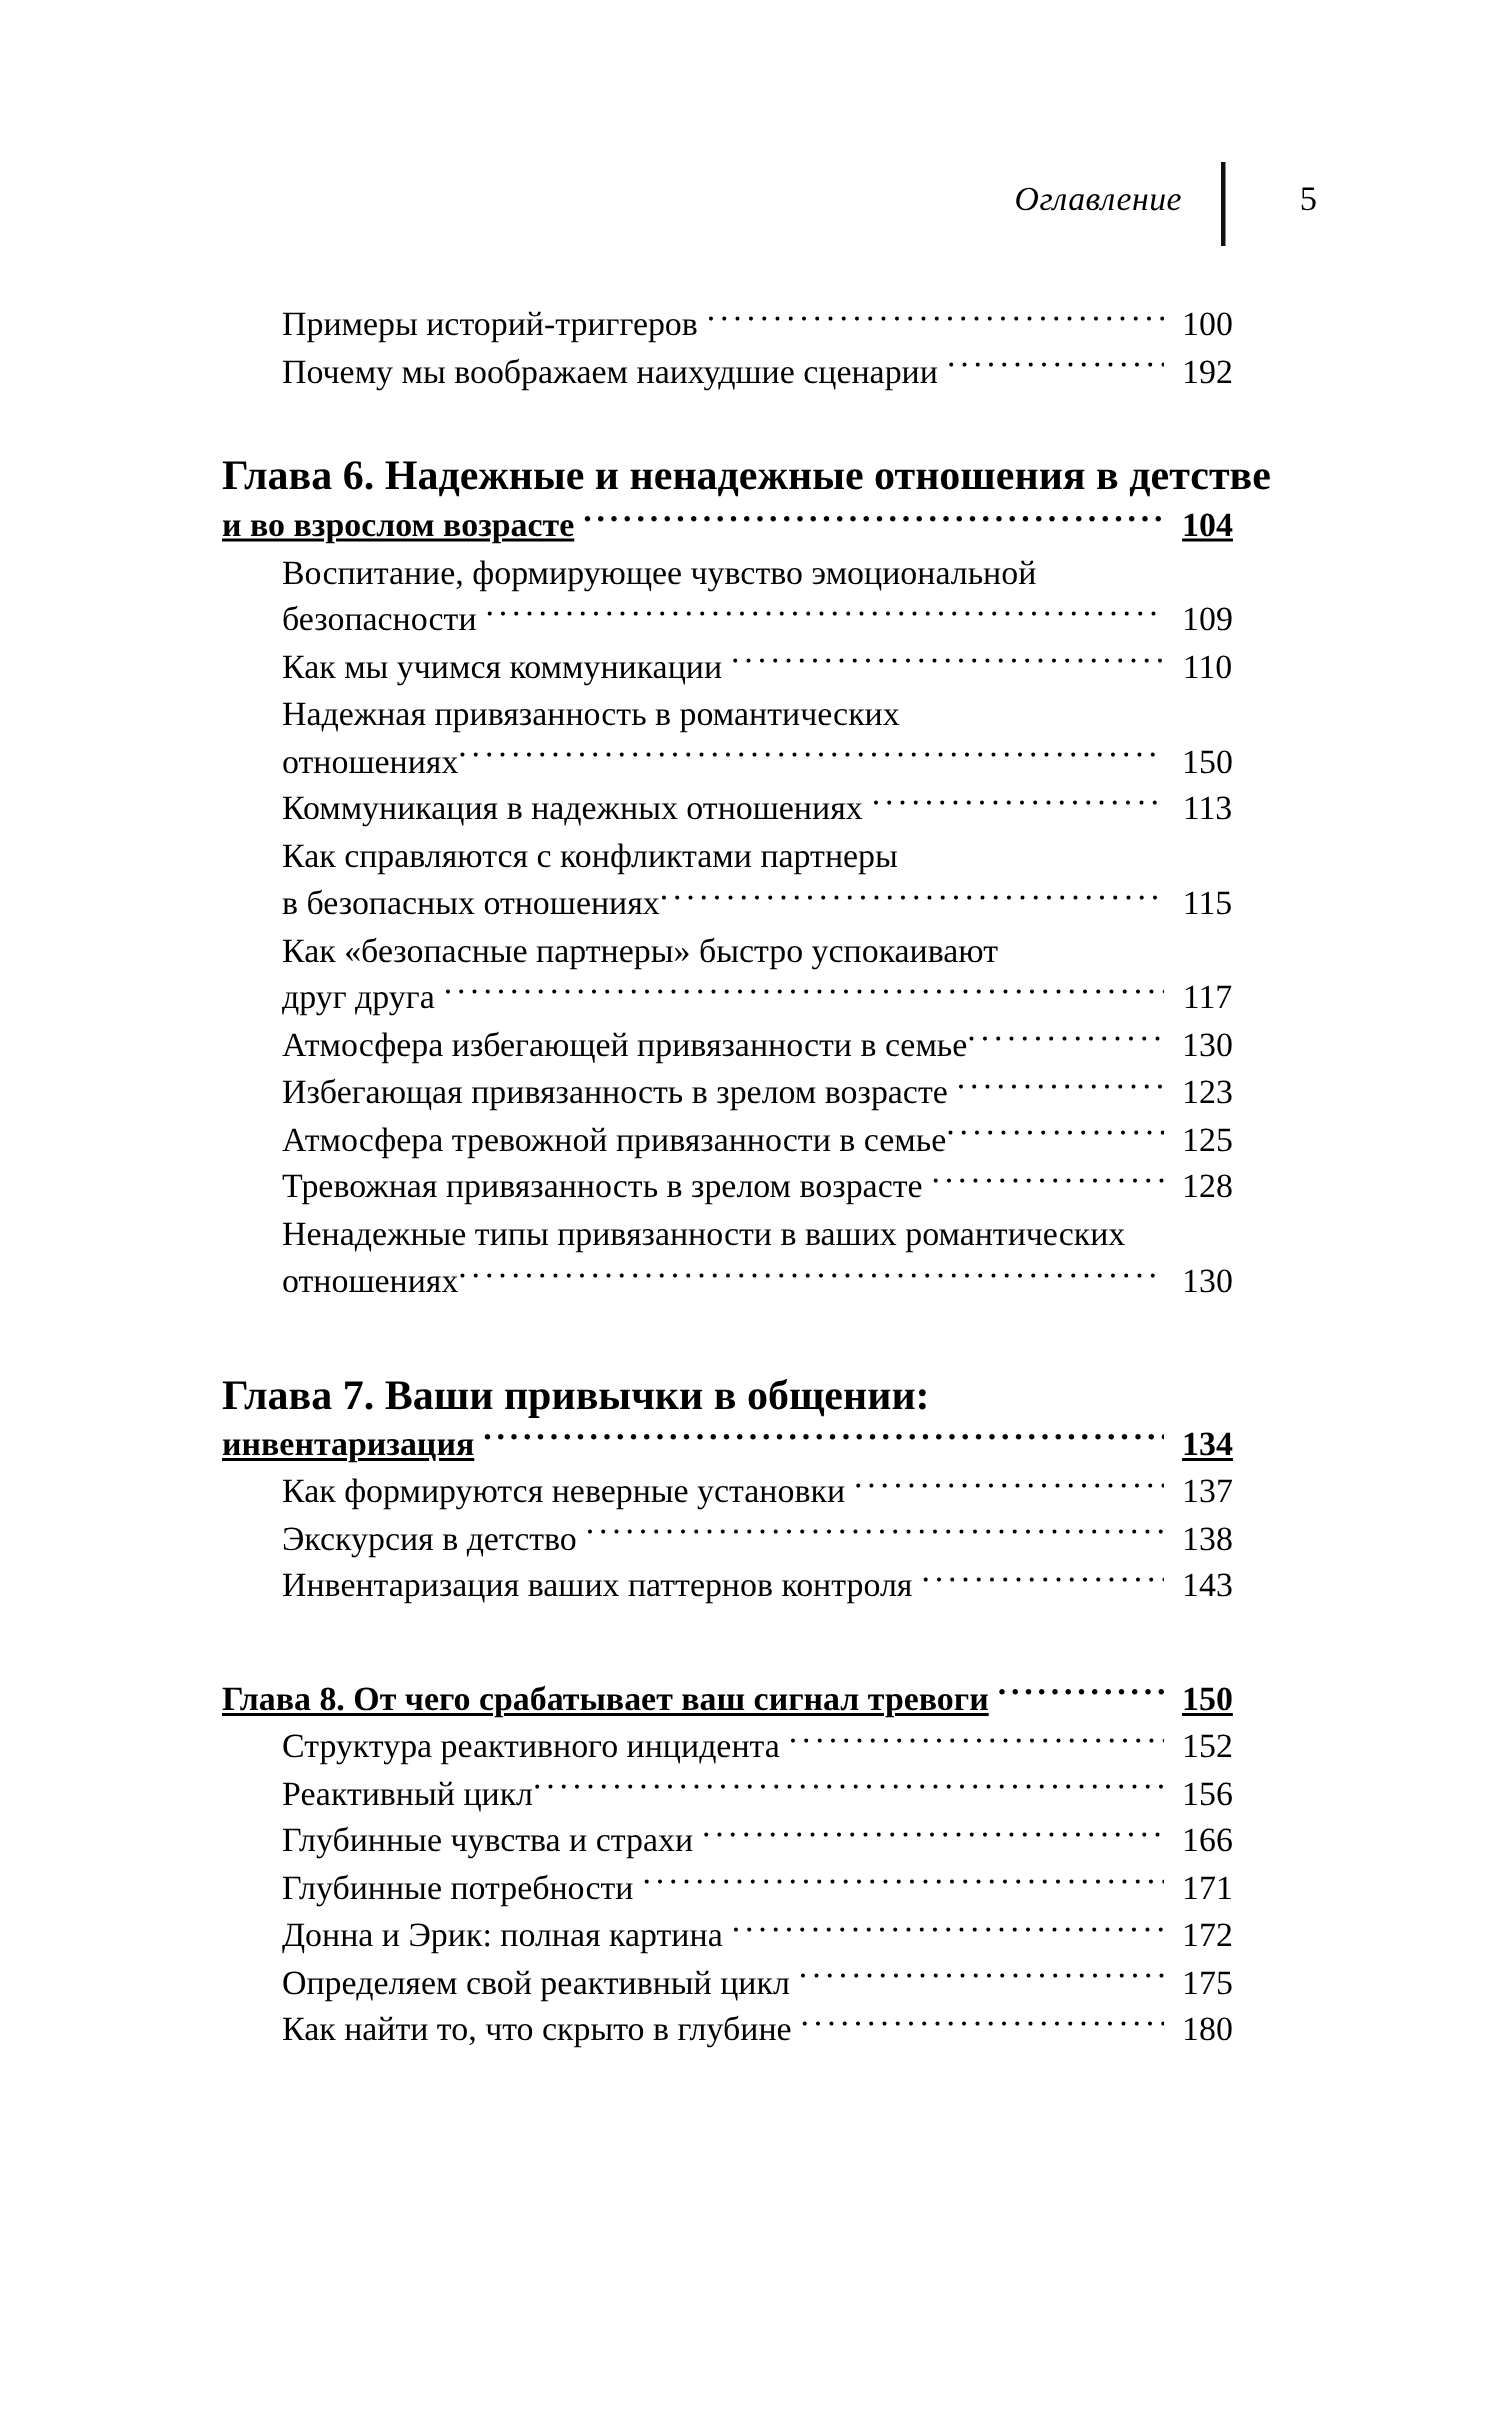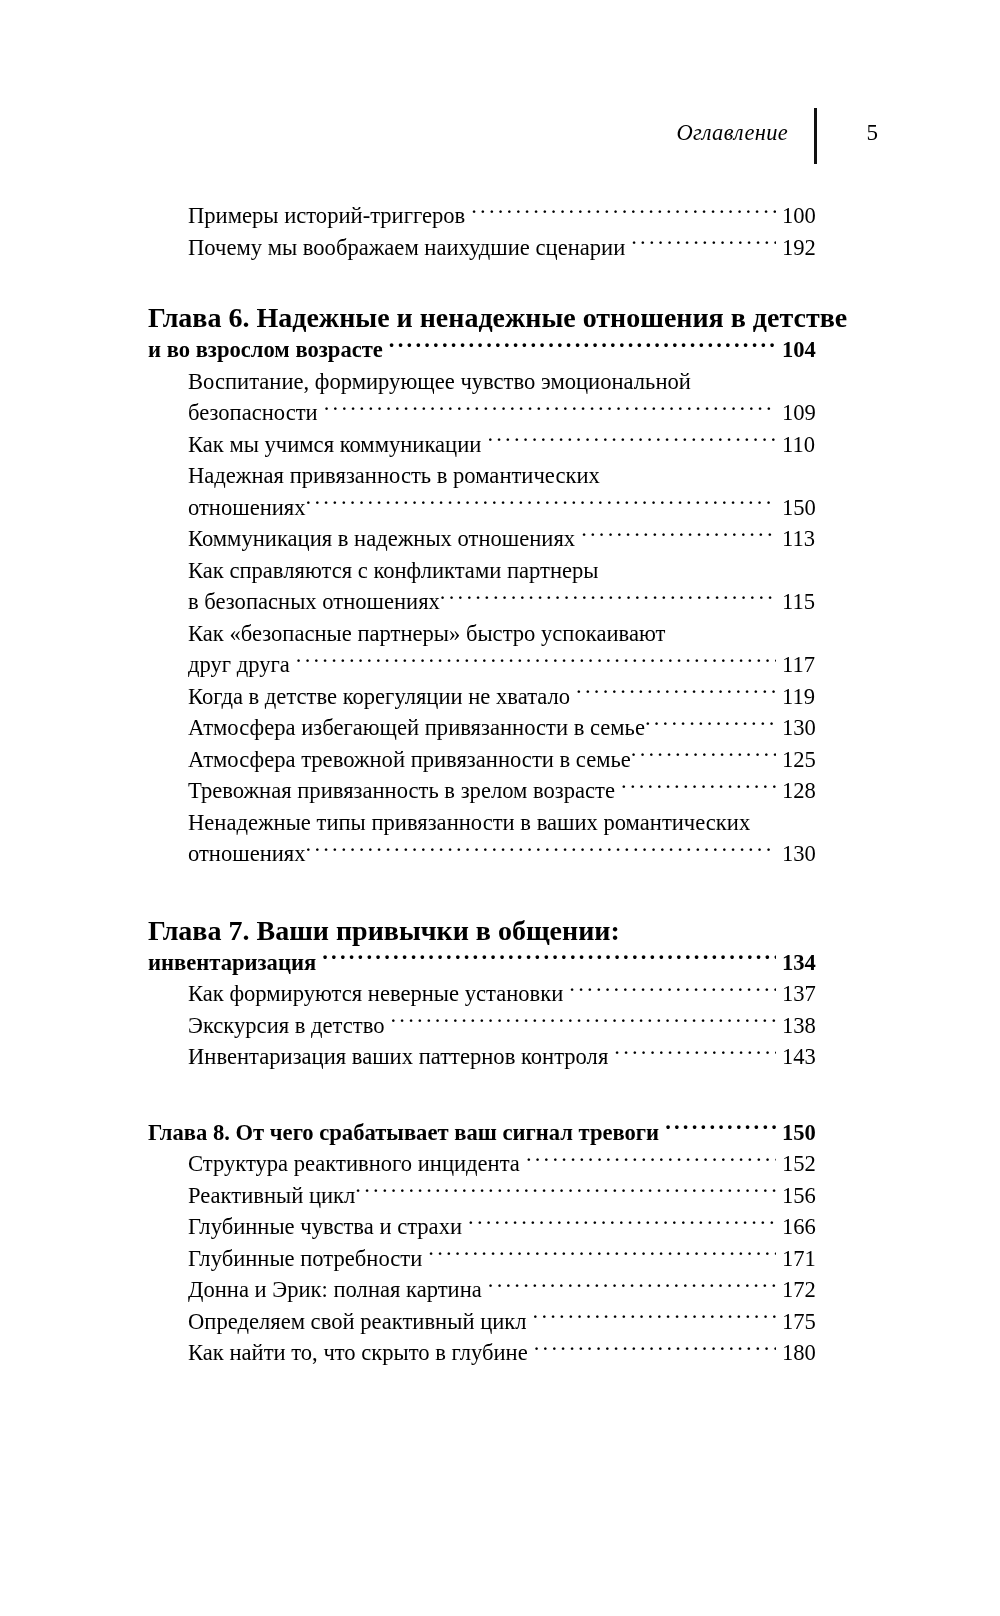--- a/index.html
+++ b/index.html
@@ -98,27 +98,27 @@
     color: #000;
     white-space: nowrap;
     position: absolute;
     left: 0;
     bottom: 0.08em;
   }
   .leader.nogap { margin-left: 0px; }
   .pg {
     flex: 0 0 auto;
     width: 46px;
-    text-align: left;
+    text-align: center;
     white-space: nowrap;
     font-size: 22.6px;
   }
 
   
-  .chapter .line { font-weight: bold; }
+  .chapter .line { font-weight: bold; text-decoration: underline; }
   .chapter .txt { font-weight: bold; }
   .chapter-first {
     font-weight: bold;
     font-size: 28px;
     line-height: 33px;
     white-space: pre;
   }
 
   
   .sub { padding-left: 40px; }
@@ -223,30 +223,30 @@
         </div>
         <div class="entry cont">
           <div class="line">
             <span class="txt">друг друга</span>
             <span class="leader"></span>
             <span class="pg">117</span>
           </div>
         </div>
         <div class="entry sub">
           <div class="line">
-            <span class="txt">Когда в детстве корегуляции не хватало</span>
-            <span class="leader"></span>
-            <span class="pg">119</span>
-          </div>
-        </div>
-        <div class="entry sub">
-          <div class="line">
             <span class="txt">Атмосфера избегающей привязанности в семье</span>
             <span class="leader nogap"></span>
             <span class="pg">130</span>
+          </div>
+        </div>
+        <div class="entry sub">
+          <div class="line">
+            <span class="txt">Избегающая привязанность в зрелом возрасте</span>
+            <span class="leader"></span>
+            <span class="pg">123</span>
           </div>
         </div>
         <div class="entry sub">
           <div class="line">
             <span class="txt">Атмосфера тревожной привязанности в семье</span>
             <span class="leader nogap"></span>
             <span class="pg">125</span>
           </div>
         </div>
         <div class="entry sub">

